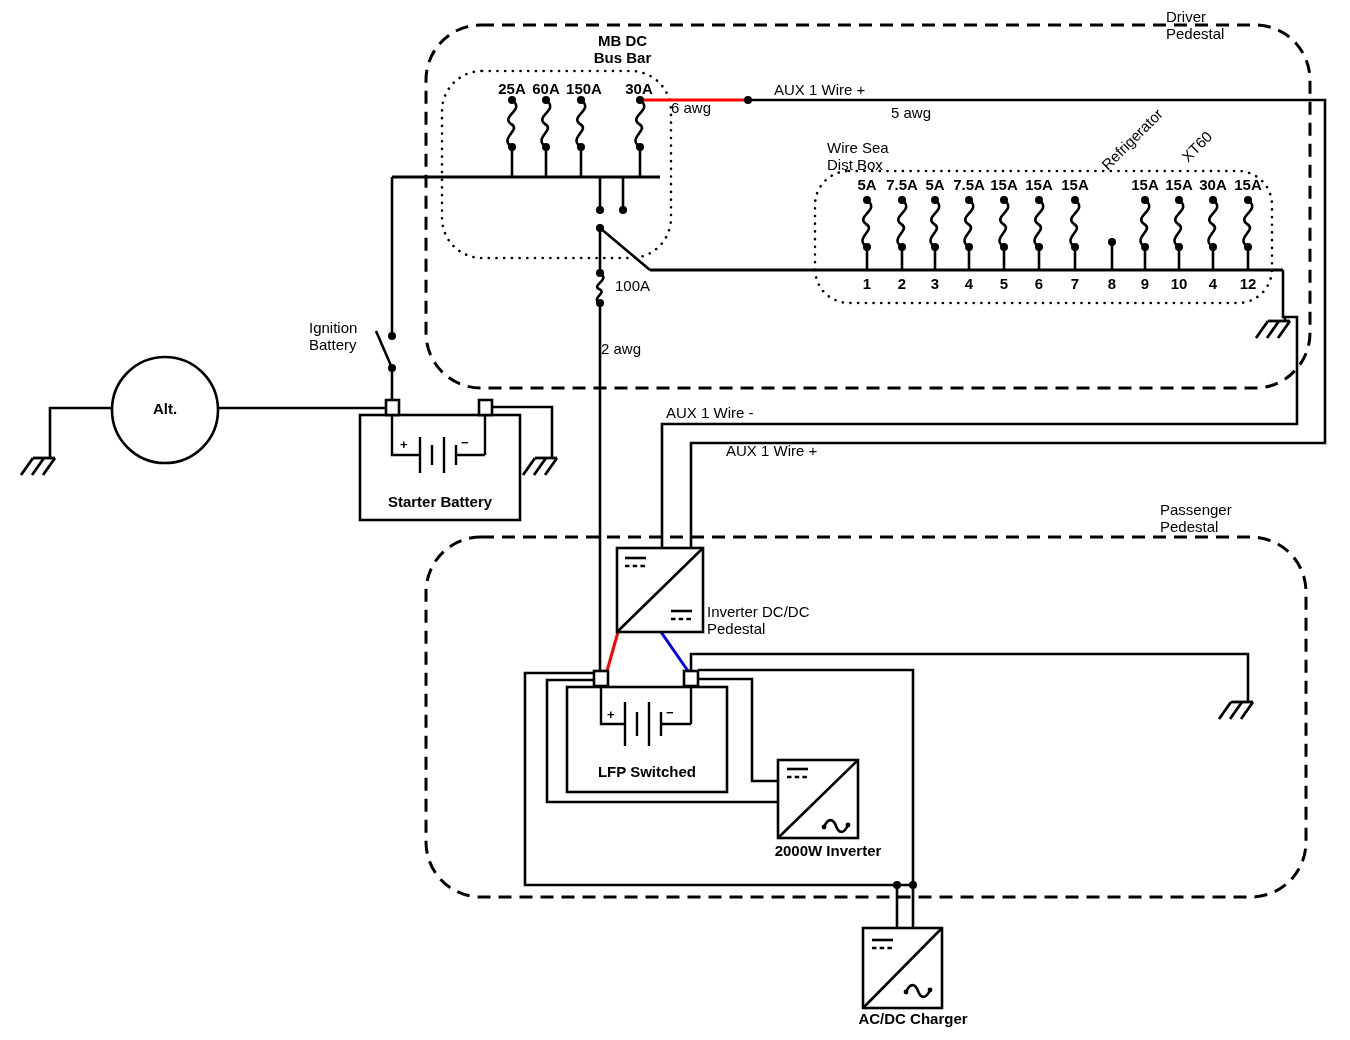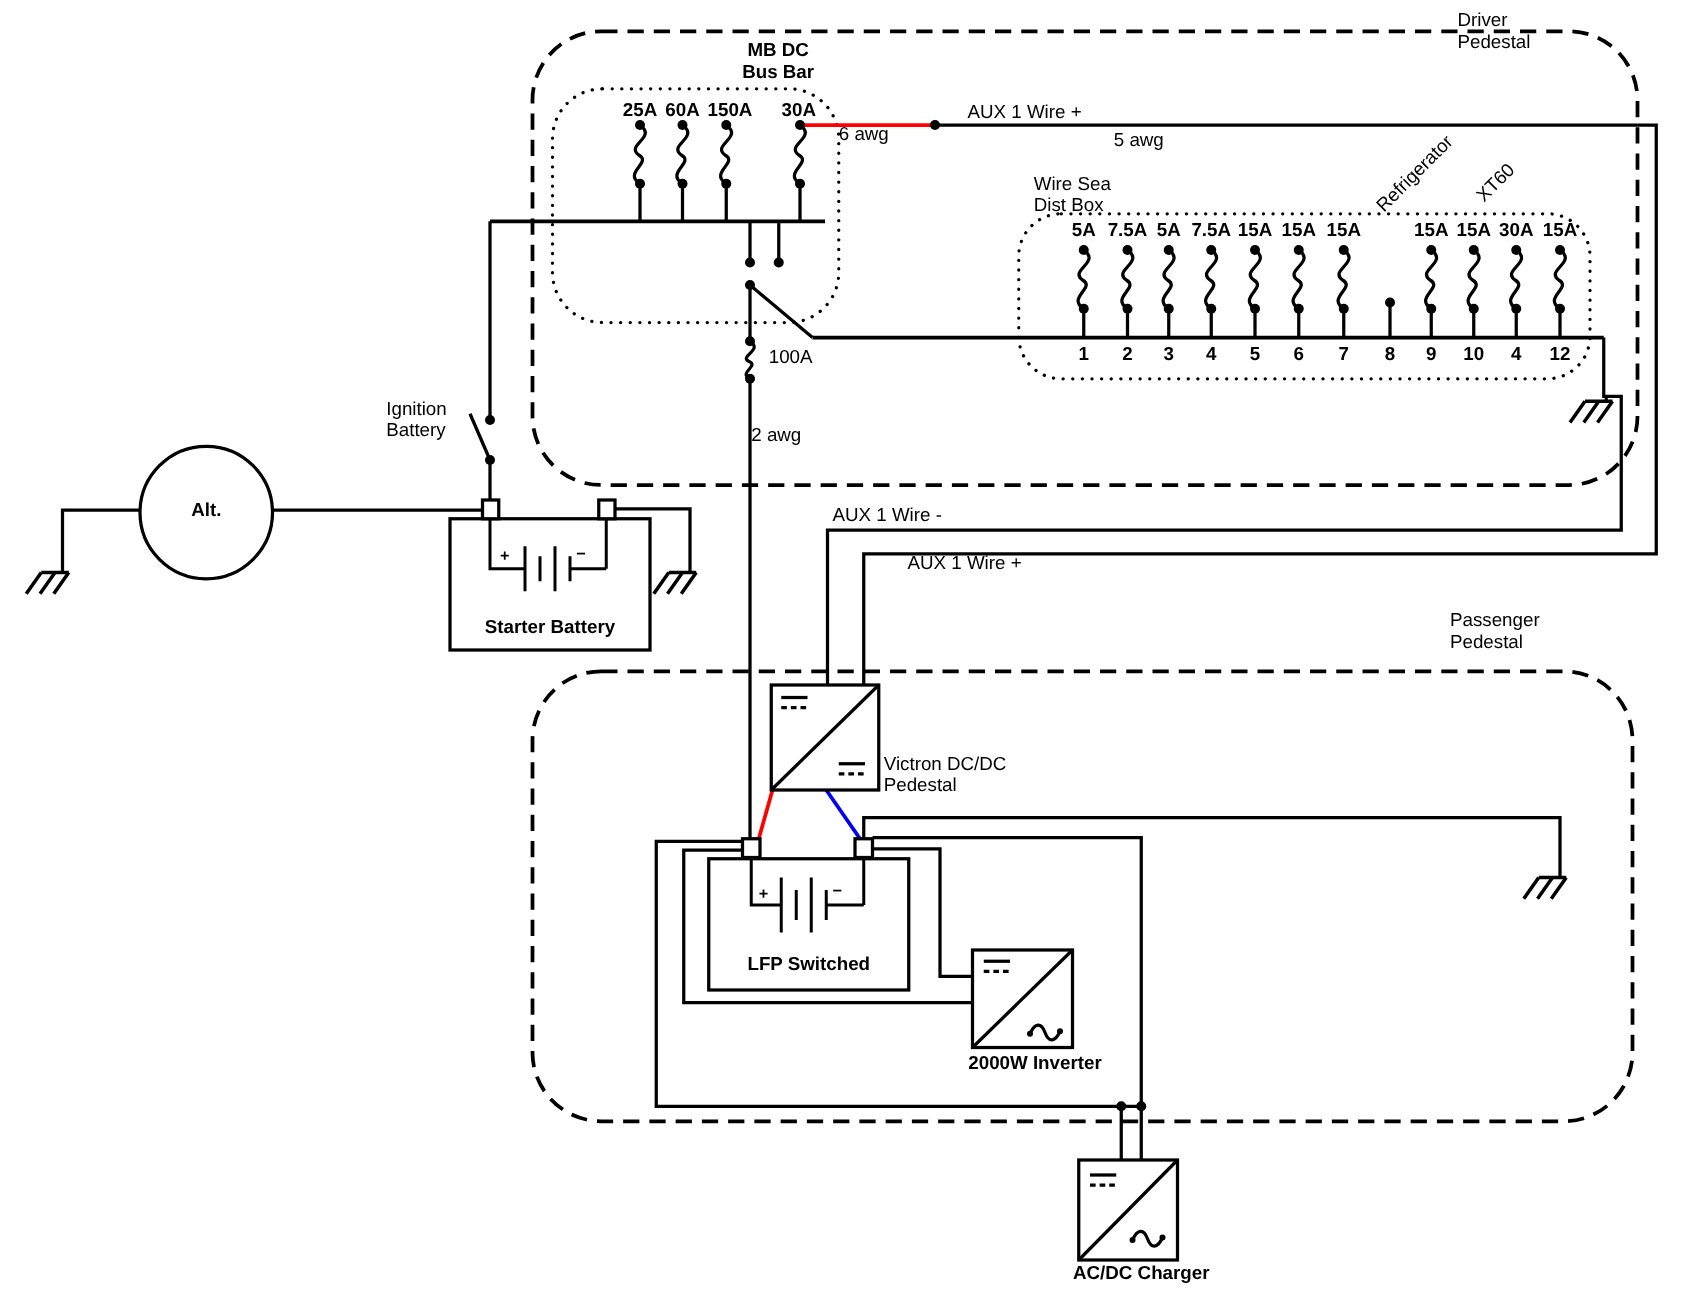--- a/index.html
+++ b/index.html
@@ -215,21 +215,21 @@
         <circle cx="1248" cy="247" r="4"></circle>
     <circle cx="897" cy="885" r="4"></circle>
         <circle cx="913" cy="885" r="4"></circle>
   </g>
 </svg>
 
 <div class="lbl" style="left:1166px;top:8px">
   <div>Driver</div>
   <div>Pedestal</div>
 </div>
-<div class="lbl" style="left:1160px;top:488px">
+<div class="lbl" style="left:1160px;top:501px">
   <div>Passenger</div>
   <div>Pedestal</div>
 </div>
 
 <div class="lbl ctr" style="left:570px;top:32px;width:105px">
   <div>MB DC</div>
   <div>Bus Bar</div>
 </div>
 
 <div class="lbl ctr" style="left:482px;top:80px;width:60px">25A</div>
@@ -282,21 +282,21 @@
   <div>Battery</div>
 </div>
 
 <div class="lbl ctr" style="left:139px;top:400px;width:52px">Alt.</div>
 <div class="lbl ctr" style="left:366px;top:493px;width:148px">Starter Battery</div>
 
 <div class="lbl" style="left:666px;top:404px">AUX 1 Wire -</div>
 <div class="lbl" style="left:726px;top:442px">AUX 1 Wire +</div>
 
 <div class="lbl" style="left:707px;top:603px">
-  <div>Victron DC/DC</div>
+  <div>Inverter DC/DC</div>
   <div>Pedestal</div>
 </div>
 
 <div class="lbl ctr" style="left:572px;top:763px;width:150px">LFP Switched</div>
 <div class="lbl ctr" style="left:753px;top:842px;width:150px">2000W Inverter</div>
 <div class="lbl ctr" style="left:838px;top:1010px;width:150px">AC/DC Charger</div>
 
 <div class="sign" style="left:400px;top:438px">+</div>
 <div class="sign" style="left:461px;top:436px">−</div>
 <div class="sign" style="left:607px;top:708px">+</div>

